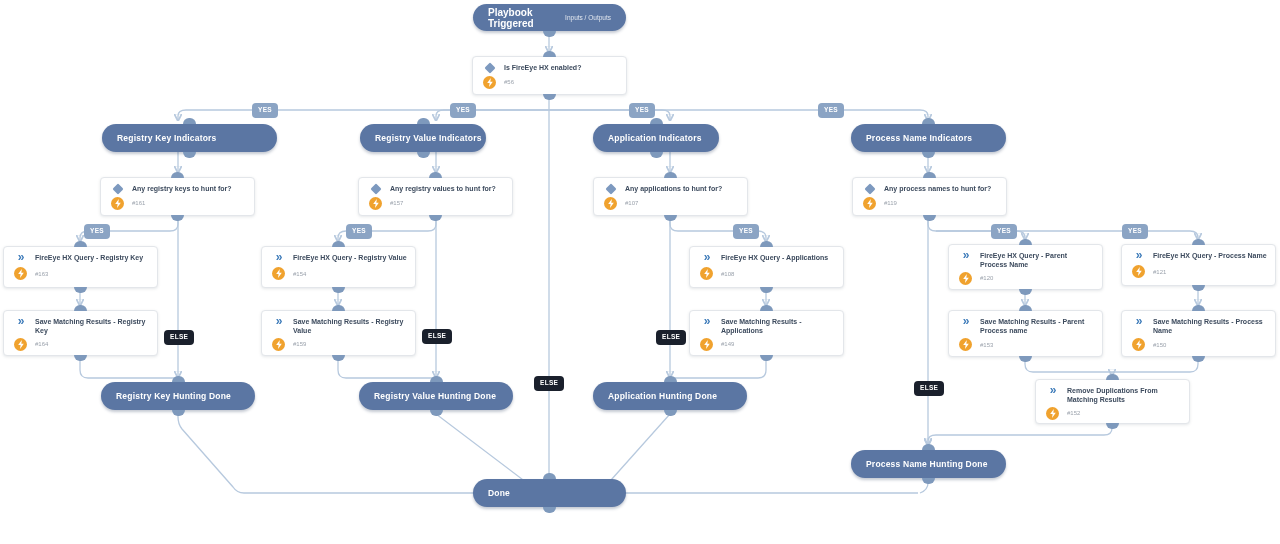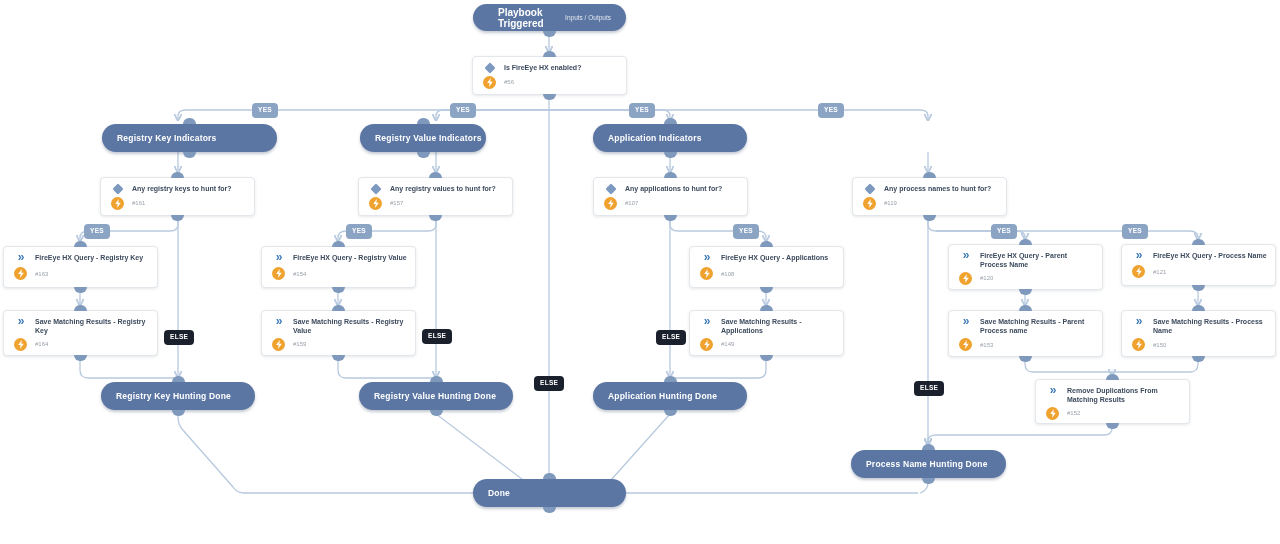--- a/index.html
+++ b/index.html
@@ -7,21 +7,21 @@
          font-family:"Liberation Sans",sans-serif;}
   svg.wires{position:absolute;left:0;top:0;z-index:1;}
   svg.wires path{fill:none;stroke:#b7c9de;stroke-width:1.3;}
 
   
   .pill{position:absolute;height:28px;background:#5b76a3;border-radius:14px;color:#fff;
         display:flex;align-items:center;padding:0 15px;box-sizing:border-box;z-index:2;
         box-shadow:0 2px 3px rgba(44,62,92,.28);}
   .pill-label{font-size:8.5px;font-weight:700;letter-spacing:.2px;white-space:nowrap;}
   .pill.trigger{height:27px;justify-content:space-between;}
-  .trigger-title{font-size:10px;font-weight:700;margin-left:10px;}
+  .trigger-title{font-size:10px;font-weight:700;}
   .trigger-io{font-size:6.5px;color:rgba(255,255,255,.82);margin-left:8px;white-space:nowrap;}
 
   
   .box{position:absolute;background:#fff;border:1px solid #e3e6ea;border-radius:4px;
        box-shadow:0 1px 3px rgba(70,82,100,.14);box-sizing:border-box;z-index:2;
        display:grid;grid-template-columns:17px 1fr;grid-template-rows:auto 1fr;
        column-gap:6px;row-gap:2px;padding:6px 8px 4px 8px;}
   .title{font-size:7px;font-weight:700;color:#3c4a5d;line-height:1.35;grid-column:2;grid-row:1;}
   .nid{font-size:6px;color:#9ba2ac;grid-column:2;grid-row:2;align-self:center;}
   .icon-cell{grid-column:1;grid-row:1;display:flex;justify-content:center;}
@@ -116,24 +116,29 @@
   <div class="pill" style="left:102px;top:124px;width:175px">
     <span class="dt"></span>
       <span class="db"></span>
     <span class="pill-label">Registry Key Indicators</span>
   </div>
   <div class="pill" style="left:360px;top:124px;width:126px">
     <span class="dt"></span>
       <span class="db"></span>
     <span class="pill-label">Registry Value Indicators</span>
   </div>
-  <div class="pill" style="left:593px;top:124px;width:154px">
+  <div class="pill" style="left:593px;top:124px;width:126px">
     <span class="dt"></span>
       <span class="db"></span>
     <span class="pill-label">Application Indicators</span>
+  </div>
+  <div class="pill" style="left:851px;top:124px;width:155px">
+    <span class="dt"></span>
+      <span class="db"></span>
+    <span class="pill-label">Process Name Indicators</span>
   </div>
 
   <div class="box" style="left:100px;top:177px;width:155px;height:39px">
     <span class="dt"></span>
       <span class="db"></span>
     <span class="icon-cell">
         <span class="diamond"></span>
       </span>
     <span class="title">Any registry keys to hunt for?</span>
     <span class="bolt">

